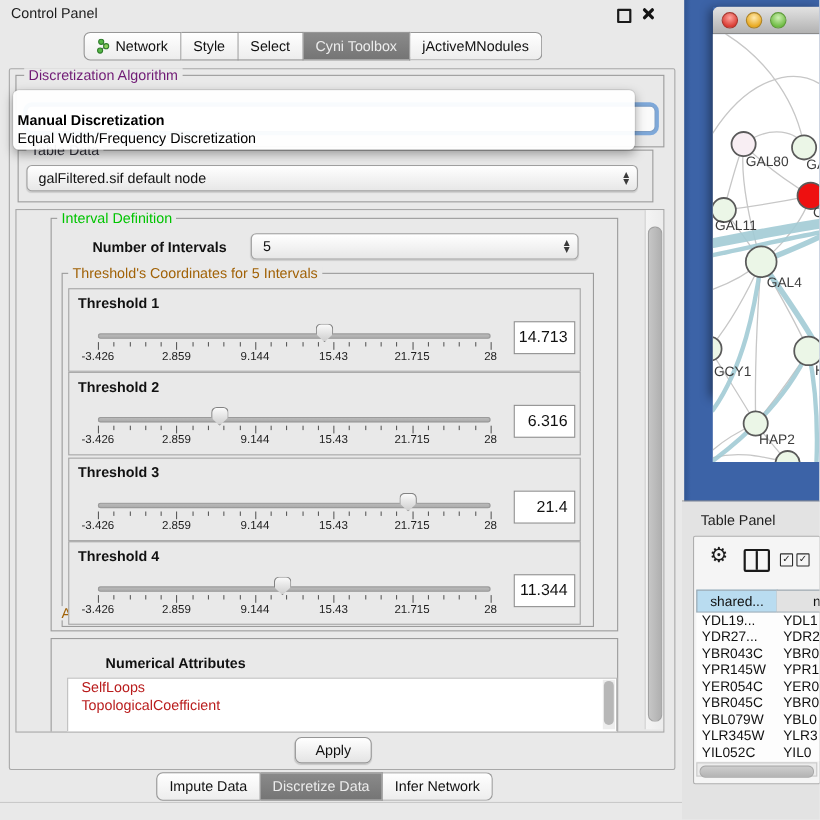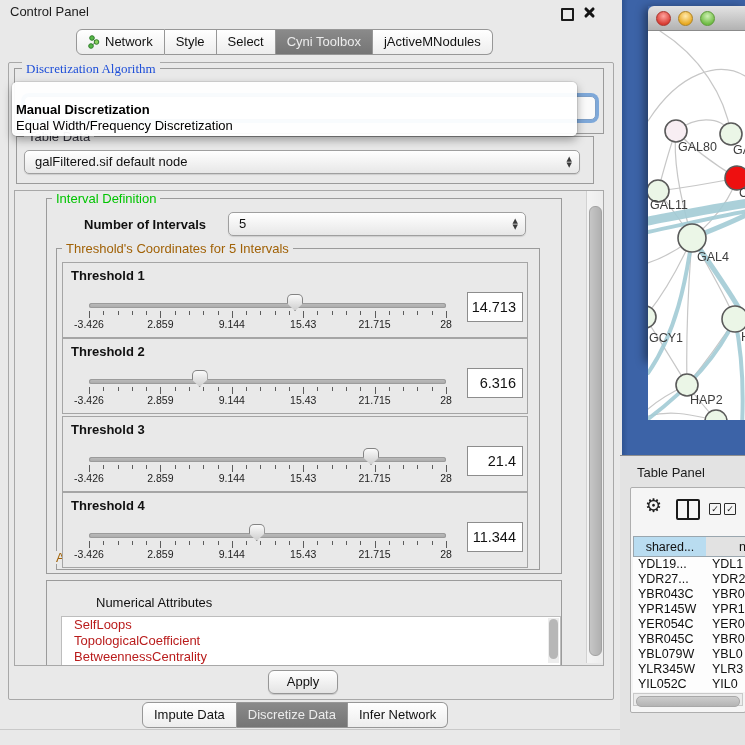--- a/index.html
+++ b/index.html
@@ -36,21 +36,21 @@
   .combo .arrows{position:absolute;right:7px;top:50%;transform:translateY(-50%);color:#3a3a3a;
                  font-size:7px;line-height:6px;text-align:center;font-family:"DejaVu Sans",sans-serif;}
   .focus-ring{border-radius:5px;background:#fafafa;border:1px solid #7d9fc7;box-shadow:0 0 0 3px rgba(107,156,214,.85);}
   
   .popup{left:12px;top:82px;width:565px;height:54px;background:rgba(255,255,255,.95);
          border-radius:5px;box-shadow:0 4px 10px rgba(0,0,0,.35),0 0 0 1px rgba(0,0,0,.08);}
   .popup .hint{position:absolute;left:0;top:4px;width:100%;text-align:center;font-size:13px;color:#b3b3b3;}
   .popup .p-item{position:absolute;left:4px;font-size:13px;color:#000;white-space:nowrap;}
   .popup .p-item.b{font-weight:bold;top:20px;}
   .popup .p-item.n{top:36px;}
-  .occluded-title{color:#1d4ed8;font-family:Liberation Serif, serif;}
+  .occluded-title{color:#701a75;}
   
   .viewport{left:14px;top:190px;width:588px;height:474px;border:1px solid #a8a8a8;overflow:hidden;background:#e9e9e9;}
   .vscroll{position:absolute;right:0;top:0;width:16px;height:472px;background:linear-gradient(to right,#f4f4f4,#ececec);border-left:1px solid #d2d2d2;}
   .vthumb{position:absolute;left:2px;top:15px;width:11px;height:448px;border-radius:6px;background:linear-gradient(to right,#c6c6c6,#b0b0b0);border:1px solid #a2a2a2;}
   
   .th-row{position:absolute;width:464px;height:74px;border:1px solid #a5a5a5;background:#e9e9e9;}
   .th-label{position:absolute;left:8px;top:5px;font-size:13px;font-weight:bold;color:#111;}
   .track{position:absolute;left:26px;top:40px;width:357px;height:5px;border-radius:3px;
          background:linear-gradient(#bdbdbd,#a9a9a9);box-shadow:inset 0 0 0 1px #9b9b9b;}
   .tick{position:absolute;width:1px;background:#5c5c5c;}
@@ -159,26 +159,25 @@
     <span class="cval">5</span>
     <span class="arrows">▲<br>▼</span>
   </div>
 
   <div class="abs group" style="left:41px;top:57px;width:482px;height:320px;"></div>
   <div class="abs gtitle t-blue" style="left:47px;top:51px;">Threshold's Coordinates for 5 Intervals</div>
   <div id="threshold-host"></div>
 
   <div class="abs group" style="left:31px;top:389px;width:514px;height:130px;"></div>
   <div class="abs gtitle t-blue" style="left:37px;top:360px;">Attributes to discretize</div>
-  <div class="abs" style="left:35px;top:404px;font-size:13px;font-weight:normal;color:#111;padding-left:46px;">Numerical Attributes</div>
+  <div class="abs" style="left:35px;top:404px;font-size:13px;font-weight:bold;color:#111;padding-left:46px;">Numerical Attributes</div>
   <div class="attr-list" id="attr-list">
 
   <div class="attr-item">SelfLoops</div>
       <div class="attr-item">TopologicalCoefficient</div>
-      <div class="attr-item">BetweennessCentrality</div>
       <div class="lscroll">
         <div class="lthumb"></div>
       </div>
     </div>
 
   <div class="vscroll">
       <div class="vthumb"></div>
     </div>
 <div class="th-row" style="left: 47px; top: 71px;">
       <div class="th-label">Threshold 1</div>

